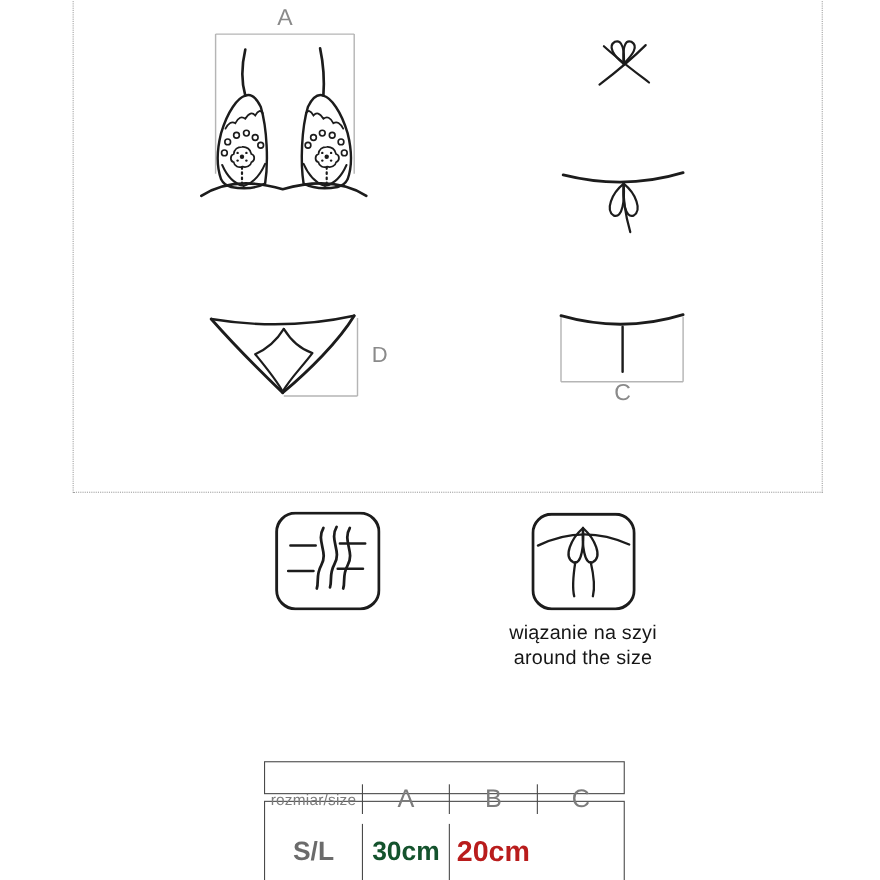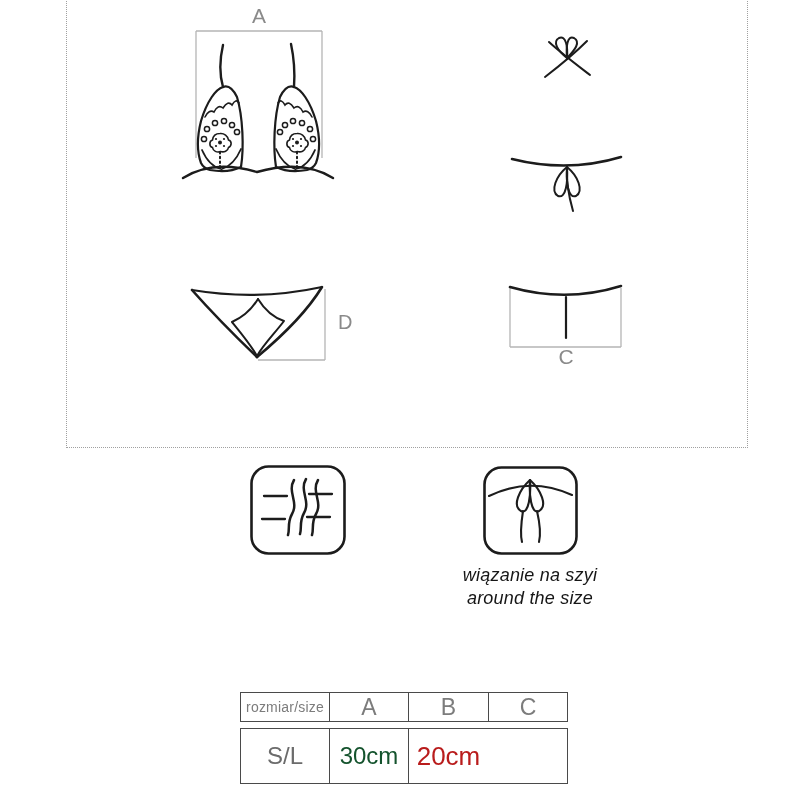--- a/index.html
+++ b/index.html
@@ -12,31 +12,32 @@
     border:1.5px dotted #a0a0a0;
   }
   svg{position:absolute;left:0;top:0;}
   .diagram-svg{left:0;top:0;}
   .icon-svg{background:transparent;}
   .caption{
     position:absolute;text-align:center;color:#161616;
     font-size:18px;line-height:23px;font-weight:500;letter-spacing:0.2px;
   }
   .caption-left{left:206px;top:579px;width:182px;}
-  .caption-right{left:436px;top:564px;width:188px;font-style:italic;}
+  .caption-right{left:436px;top:564px;width:188px;}
   .size-table{position:absolute;left:240px;top:692px;width:328px;}
   .t-row{
     box-sizing:border-box;width:328px;border:1.6px solid #4a4a4a;
     display:grid;grid-template-columns:88px 79px 80px 1fr;
   }
   .t-head{height:30px;}
-  .t-body{height:56px;margin-top:6px;}
+  .t-body{height:73px;margin-top:6px;font-weight:bold;}
   .t-cell{
     display:flex;align-items:center;justify-content:center;
     border-left:1.6px solid #4a4a4a;
+    margin-top:20px;
   }
   .t-cell:first-child{border-left:none;}
   .h-small{font-size:14px;color:#7c7c7c;letter-spacing:0.2px;}
   .h-letter{font-size:23px;color:#7c7c7c;}
   .v-size{font-size:24px;color:#6b6b6b;}
   .v-dim{font-size:24px;color:#14532d;}
   .v-dark{font-size:26px;color:#b91c1c;}
   .measure{stroke:#b5b5b5;stroke-width:1.3;fill:none;}
   .ink{stroke:#1c1c1c;fill:none;stroke-linecap:round;}
   .lbl{fill:#8a8a8a;font-family:"Liberation Sans",sans-serif;}

